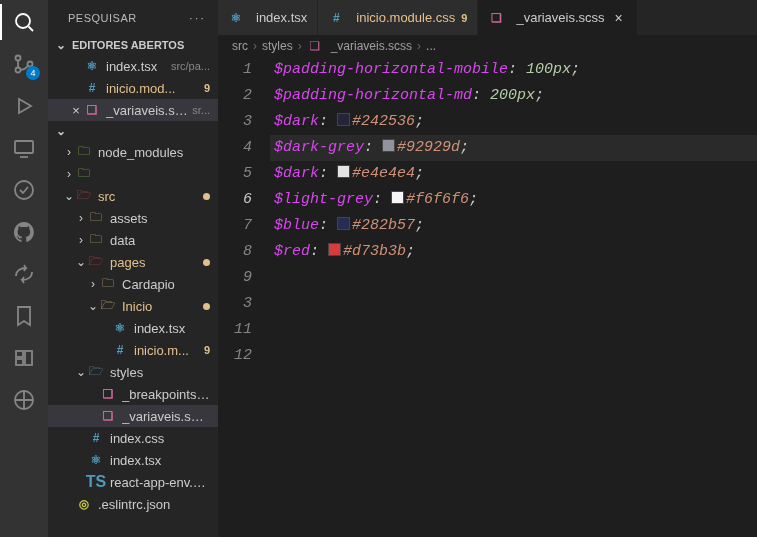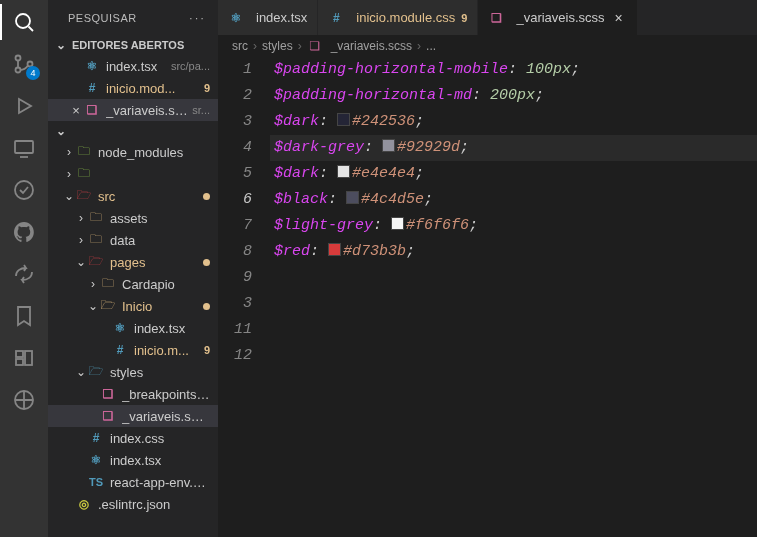--- a/index.html
+++ b/index.html
@@ -389,21 +389,21 @@
         <span class="file-icon" style="color:#519aba;font-style:normal;font-weight:600;font-size:12px">#</span>
         <span class="label ">index.css</span>
       </div>
       <div class="tree-item" style="padding-left: 26px;">
         <span style="width:14px"></span>
         <span class="file-icon" style="color:#519aba;font-style:normal;font-weight:600;font-size:12px">⚛</span>
         <span class="label ">index.tsx</span>
       </div>
       <div class="tree-item" style="padding-left: 26px;">
         <span style="width:14px"></span>
-        <span class="file-icon" style="color:#519aba;font-style:normal;font-weight:600;font-size:11px">TS</span>
+        <span class="file-icon" style="color:#519aba;font-style:normal;font-weight:600;font-size:16px">TS</span>
         <span class="label ">react-app-env.d...</span>
       </div>
       <div class="tree-item" style="padding-left: 14px;">
         <span style="width:14px"></span>
         <span class="file-icon" style="color:#cbcb41;font-style:normal;font-weight:600;font-size:12px">◎</span>
         <span class="label ">.eslintrc.json</span>
       </div>
     </div>
 </div>
 
@@ -448,18 +448,18 @@
         <div class="ln">3</div>
         <div class="ln">11</div>
         <div class="ln">12</div>
       </div>
     <div class="code" id="code">
         <div class="code-line"><span class="tok-var">$padding-horizontal-mobile</span><span class="tok-punc">: </span><span class="tok-num">100px</span><span class="tok-punc">;</span></div>
         <div class="code-line"><span class="tok-var">$padding-horizontal-md</span><span class="tok-punc">: </span><span class="tok-num">200px</span><span class="tok-punc">;</span></div>
         <div class="code-line"><span class="tok-var">$dark</span><span class="tok-punc">: </span><span class="color-swatch" style="background:#242536"></span><span class="tok-str">#242536</span><span class="tok-punc">;</span></div>
         <div class="code-line current"><span class="tok-var">$dark-grey</span><span class="tok-punc">: </span><span class="color-swatch" style="background:#92929d"></span><span class="tok-str">#92929d</span><span class="tok-punc">;</span></div>
         <div class="code-line"><span class="tok-var">$dark</span><span class="tok-punc">: </span><span class="color-swatch" style="background:#e4e4e4"></span><span class="tok-str">#e4e4e4</span><span class="tok-punc">;</span></div>
-        <div class="code-line"><span class="tok-var">$black</span><span class="tok-punc">: </span><span class="color-swatch" style="background:#4c4d5e"></span><span class="tok-str">#4c4d5e</span><span class="tok-punc">;</span></div>
         <div class="code-line"><span class="tok-var">$light-grey</span><span class="tok-punc">: </span><span class="color-swatch" style="background:#f6f6f6"></span><span class="tok-str">#f6f6f6</span><span class="tok-punc">;</span></div>
+        <div class="code-line"><span class="tok-var">$blue</span><span class="tok-punc">: </span><span class="color-swatch" style="background:#282b57"></span><span class="tok-str">#282b57</span><span class="tok-punc">;</span></div>
         <div class="code-line"><span class="tok-var">$red</span><span class="tok-punc">: </span><span class="color-swatch" style="background:#d73b3b"></span><span class="tok-str">#d73b3b</span><span class="tok-punc">;</span></div>
       </div>
   </div>
 </div>
 
 </body></html>

